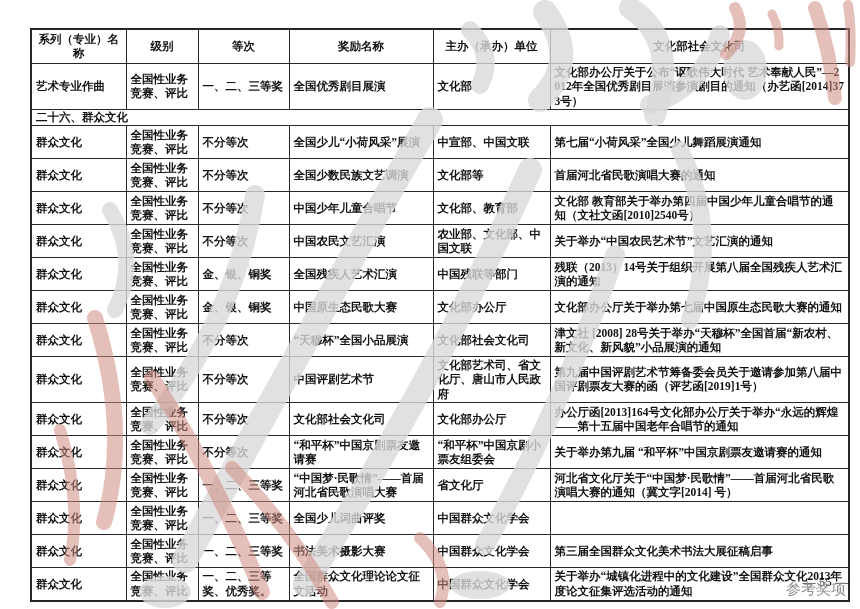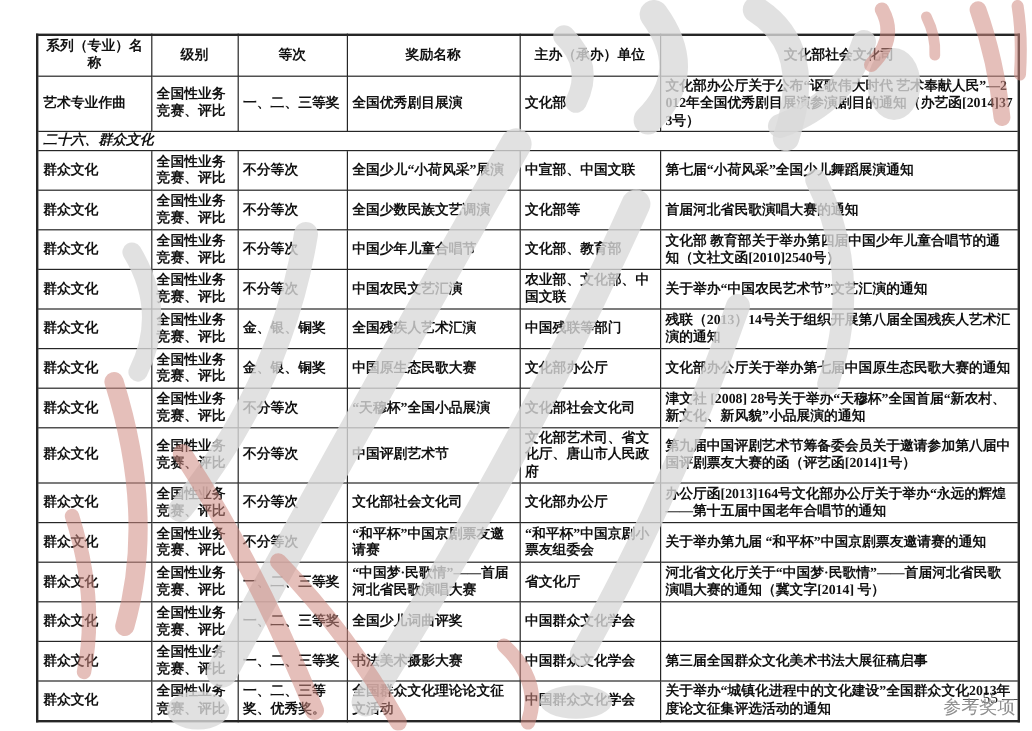--- a/index.html
+++ b/index.html
@@ -43,21 +43,20 @@
     height:22px;
     padding:2px 2px;
   }
   .award-table td{height:33px;}
   tr.row-tall td{height:44px;}
   tr.row-xtall td{height:46px;}
   tr.section-row td{
     height:16px;
     padding:0 4px;
     font-size:11.5px;
-    font-style:italic;
   }
   .footer{
     position:absolute;left:30px;top:574px;width:818px;
     text-align:right;
     font-size:13px;
     z-index:1;
   }
   .corner-note{
     position:absolute;right:14px;top:580px;
     font-size:15px;
@@ -161,21 +160,21 @@
       <td>“天穆杯”全国小品展演</td>
       <td>文化部社会文化司</td>
       <td>津文社 [2008] 28号关于举办“天穆杯”全国首届“新农村、新文化、新风貌”小品展演的通知</td>
     </tr>
     <tr class="row-xtall">
       <td>群众文化</td>
       <td>全国性业务竞赛、评比</td>
       <td>不分等次</td>
       <td>中国评剧艺术节</td>
       <td>文化部艺术司、省文化厅、唐山市人民政府</td>
-      <td>第九届中国评剧艺术节筹备委会员关于邀请参加第八届中国评剧票友大赛的函（评艺函[2014]1号）</td>
+      <td>第九届中国评剧艺术节筹备委会员关于邀请参加第八届中国评剧票友大赛的函（评艺函[2019]1号）</td>
     </tr>
     <tr>
       <td>群众文化</td>
       <td>全国性业务竞赛、评比</td>
       <td>不分等次</td>
       <td>文化部社会文化司</td>
       <td>文化部办公厅</td>
       <td>办公厅函[2013]164号文化部办公厅关于举办“永远的辉煌——第十五届中国老年合唱节的通知</td>
     </tr>
     <tr>

